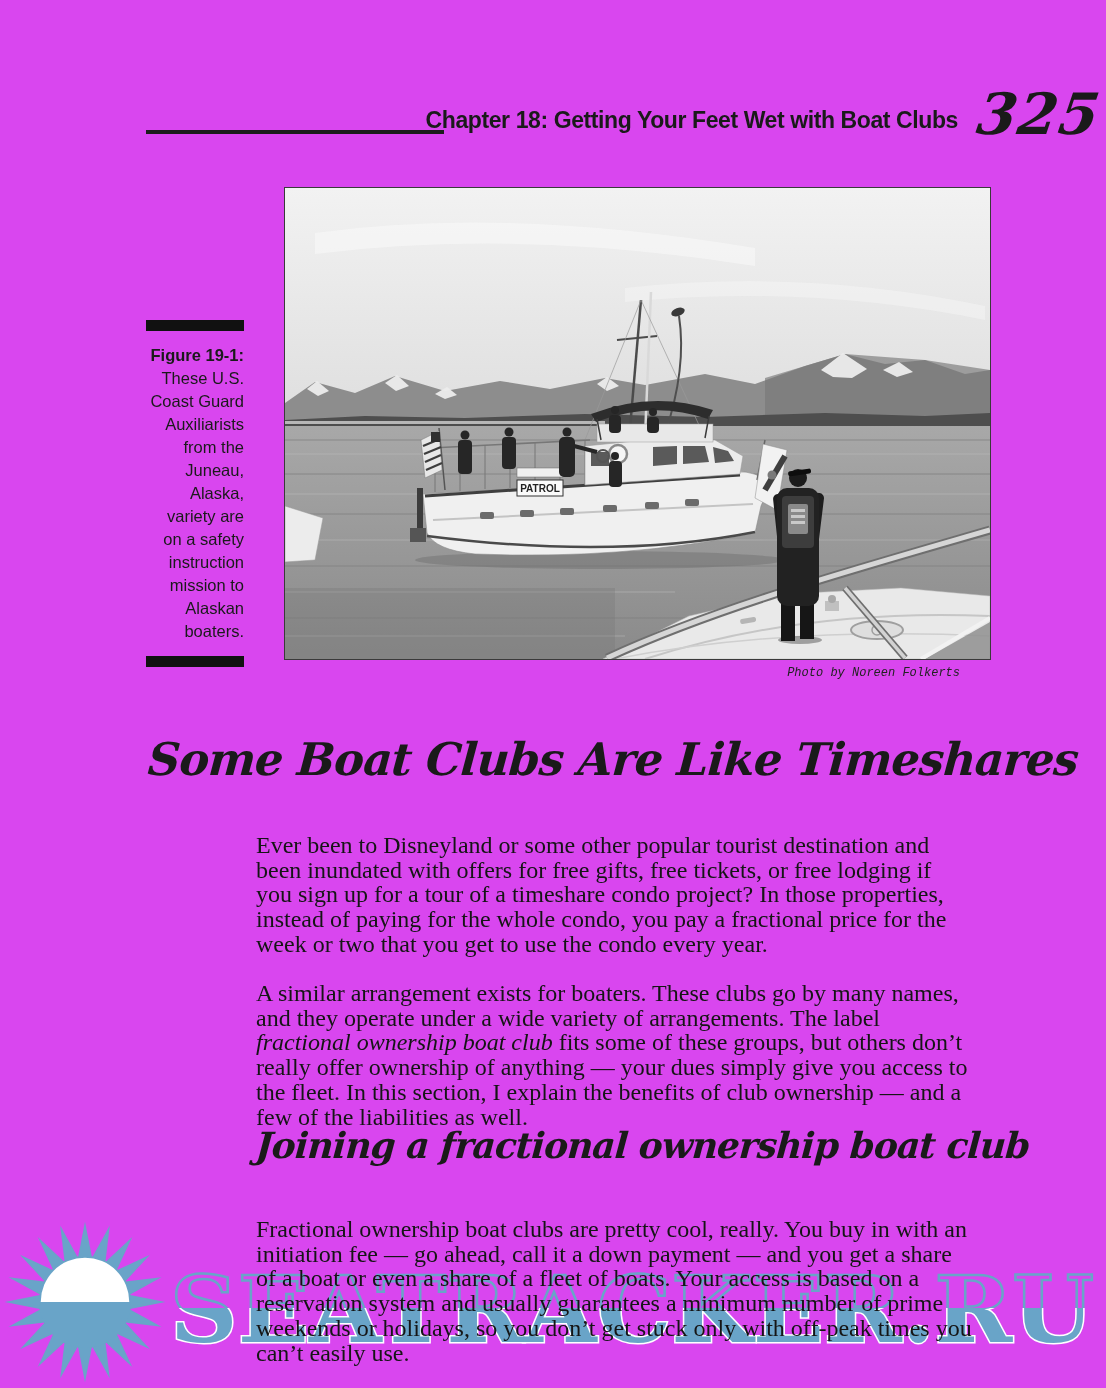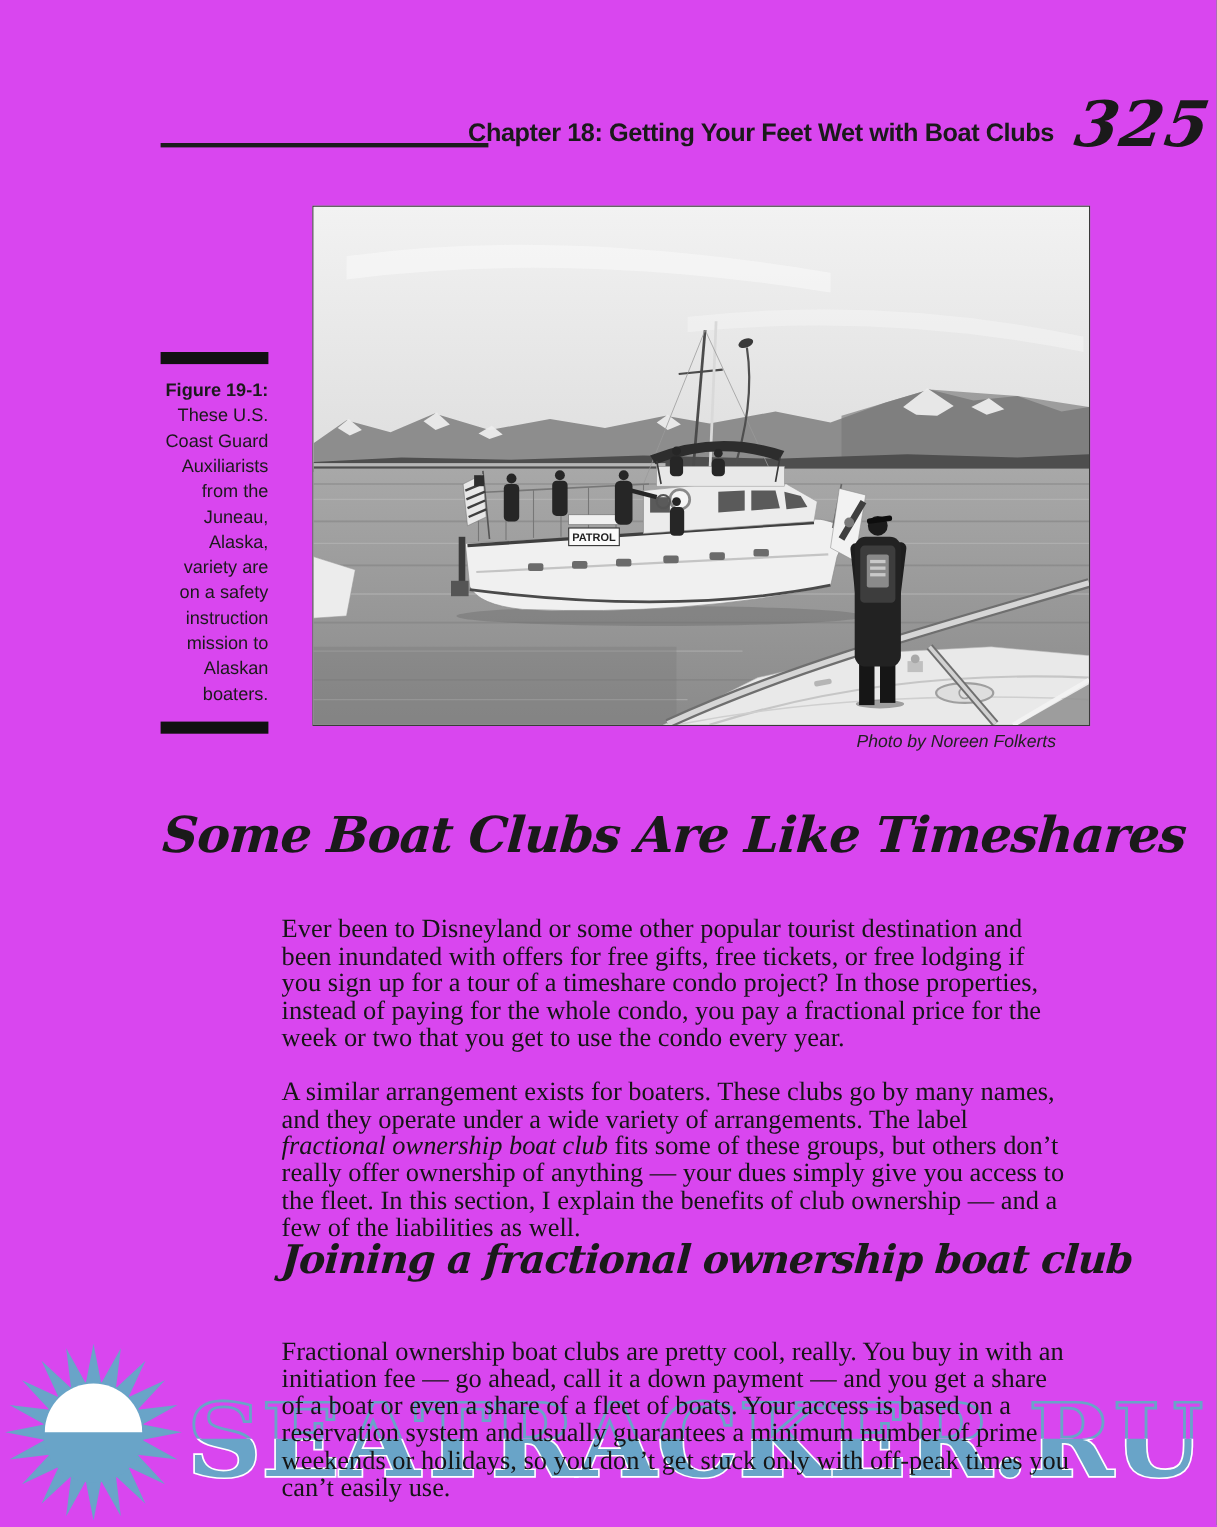--- a/index.html
+++ b/index.html
@@ -25,21 +25,21 @@
   .caption-bar.bottom{margin-top:13px;}
   .caption-label{font-weight:bold;font-size:16.5px;line-height:23px;}
   .caption-text{font-size:16.5px;line-height:23px;}
   .photo-frame{
     position:absolute;left:255px;top:187px;width:705px;height:471px;
     border:1px solid #3a3a3a;box-sizing:content-box;background:#e8e8e8;margin-left:29px;
   }
   .photo-frame svg{display:block;width:705px;height:471px;}
   .photo-credit{
     position:absolute;top:666px;left:600px;width:360px;text-align:right;
-    font-style:italic;font-size:16px;color:#222;
+    font-style:italic;font-size:12px;color:#222;font-family:Liberation Mono, monospace;
   }
   
   .script-head{
     font-family:"DejaVu Serif",serif;font-style:italic;font-weight:bold;
     transform:skewX(-4deg);letter-spacing:-1px;white-space:nowrap;
   }
   .h1{position:absolute;left:148px;top:733px;font-size:45px;}
   .h2{position:absolute;left:256px;top:1124px;font-size:36px;}
   .body-par{
     position:absolute;left:256px;width:716px;

